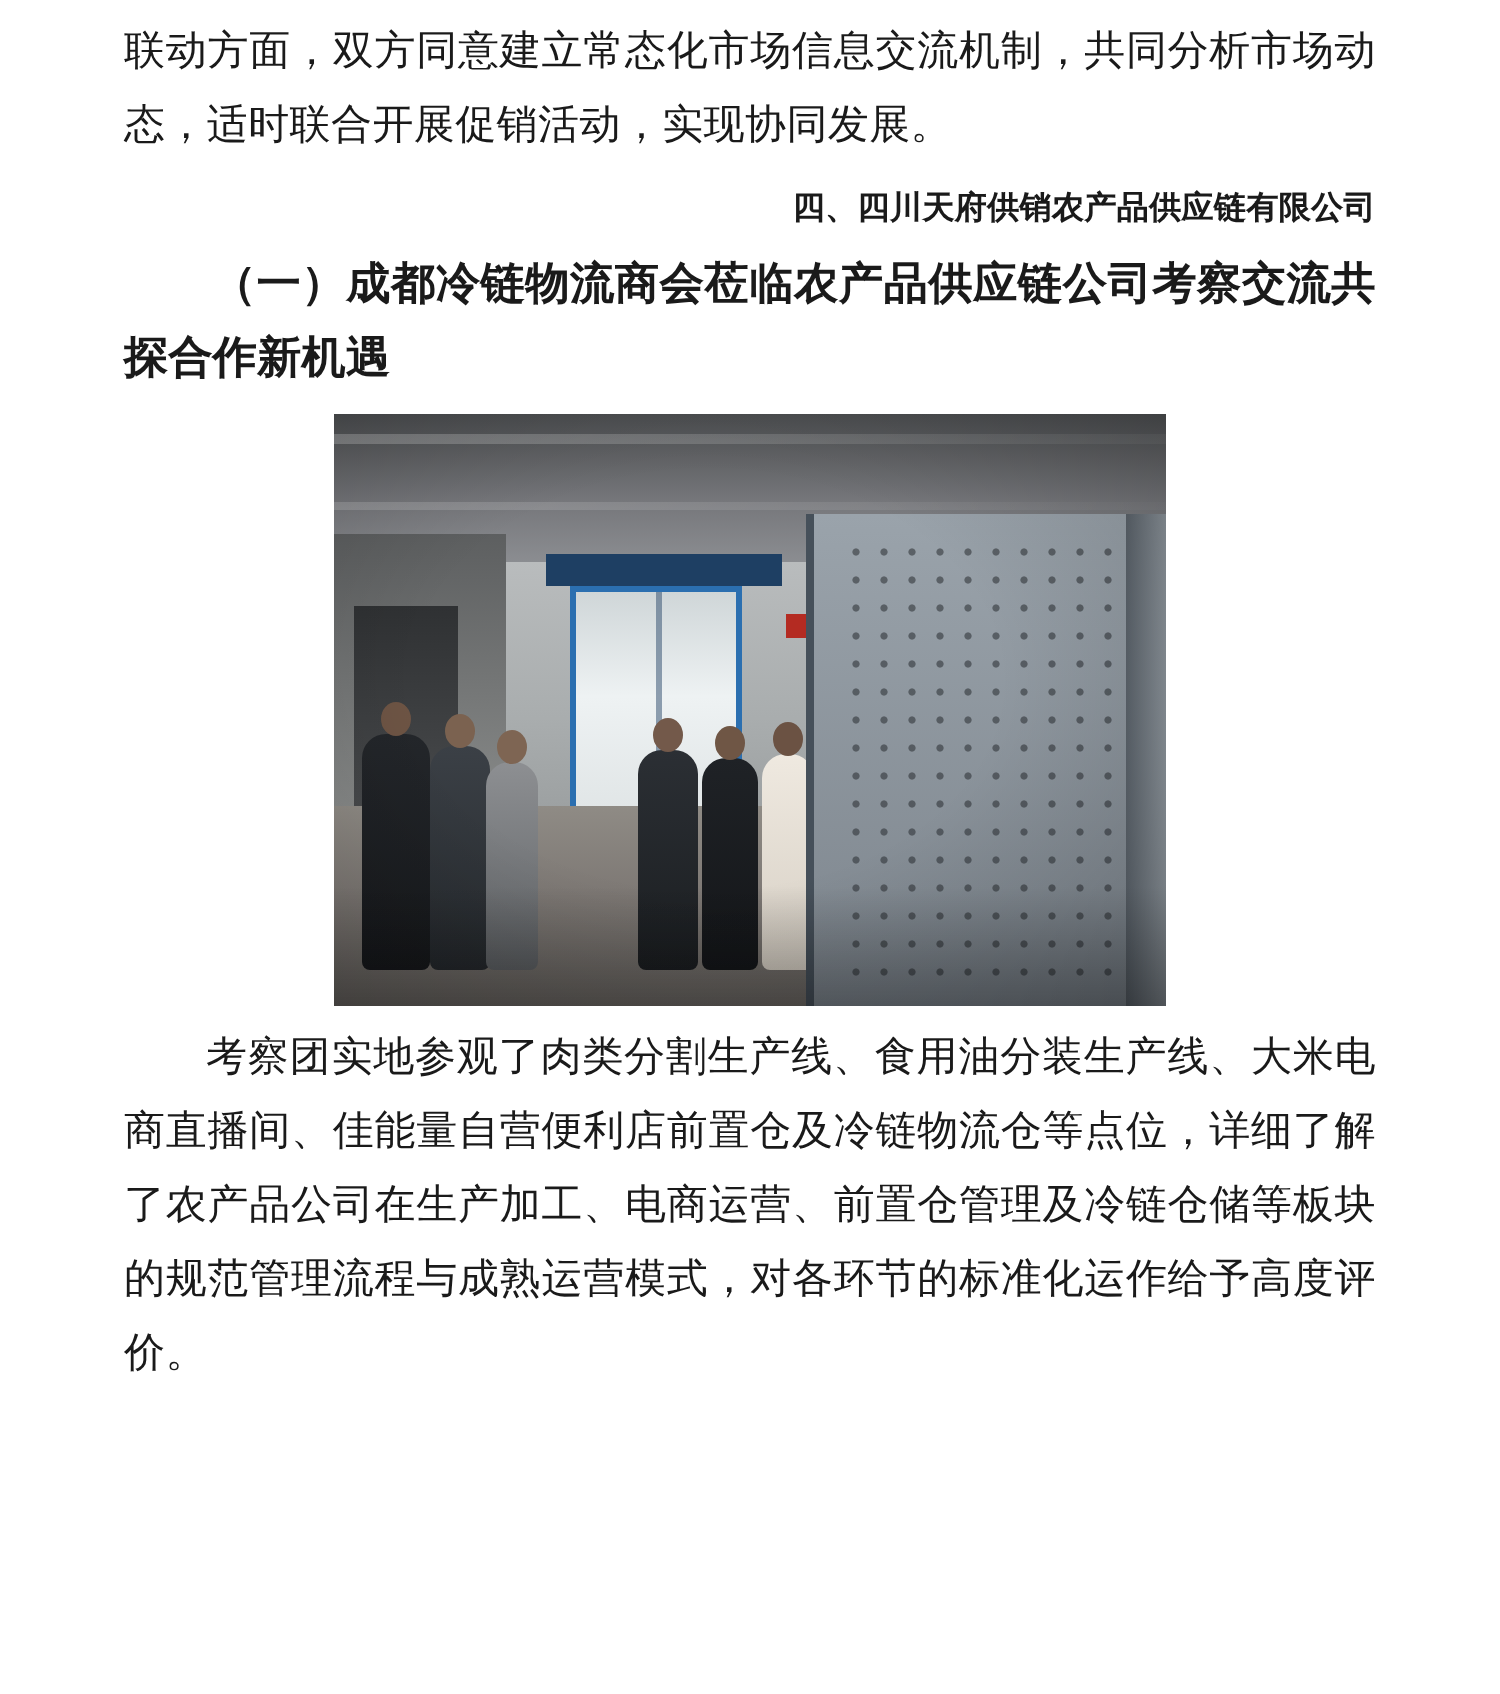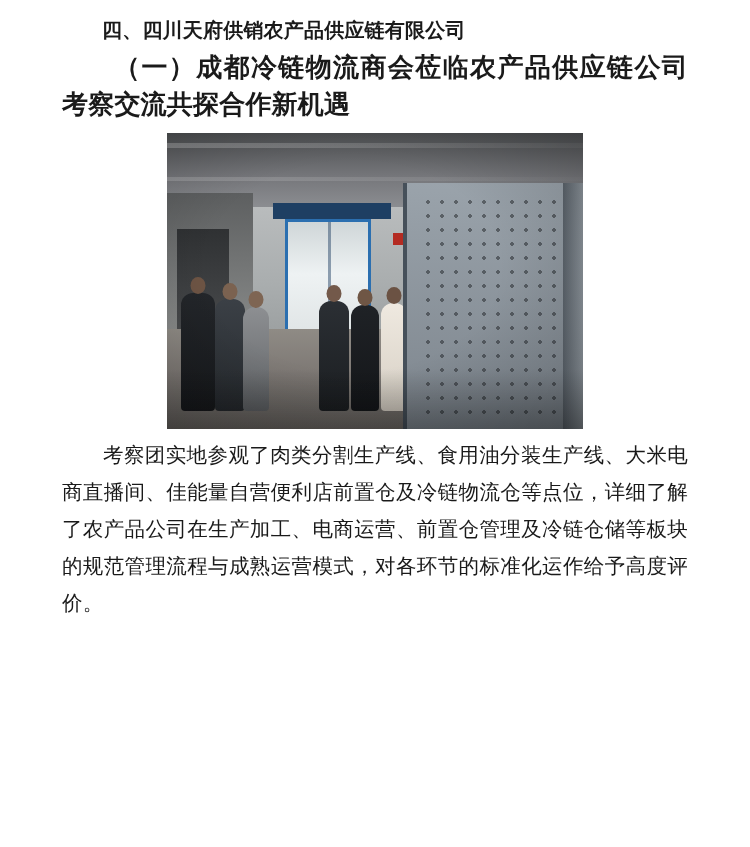--- a/index.html
+++ b/index.html
@@ -28,29 +28,30 @@
     line-height: 37px;
     text-align: justify;
     text-justify: inter-ideograph;
     margin: 0;
     letter-spacing: 0.2px;
   }
   .indent2 {
     text-indent: 2em;
   }
   .heading {
-    font-size: 20px;
+    font-size: 16px;
     line-height: 37px;
     font-weight: bold;
     margin: 0;
     text-indent: 2em;
     letter-spacing: 0.2px;
+    text-align: right;
   }
   .heading-sub {
-    font-size: 26px;
+    font-size: 22px;
     line-height: 37px;
     font-weight: bold;
     margin: 0;
     text-align: justify;
     text-justify: inter-ideograph;
     text-indent: 2em;
     letter-spacing: 0.2px;
   }
   .spacer-sm { height: 4px; }
 
@@ -149,20 +150,21 @@
   .ph-vignette {
     position: absolute; inset: 0;
     background: radial-gradient(ellipse at 45% 45%, rgba(0,0,0,0) 45%, rgba(0,0,0,0.22) 100%);
   }
 </style>
 </head>
 <body>
 
 <div class="page">
 
+  <p class="para">联动方面，双方同意建立常态化市场信息交流机制，共同分析市场动态，适时联合开展促销活动，实现协同发展。</p>
 
   <div class="spacer-sm"></div>
 
   <h2 class="heading">四、四川天府供销农产品供应链有限公司</h2>
 
   <h3 class="heading-sub">（一）成都冷链物流商会莅临农产品供应链公司考察交流共探合作新机遇</h3>
 
 
   <div class="figure">
     <div class="photo">

